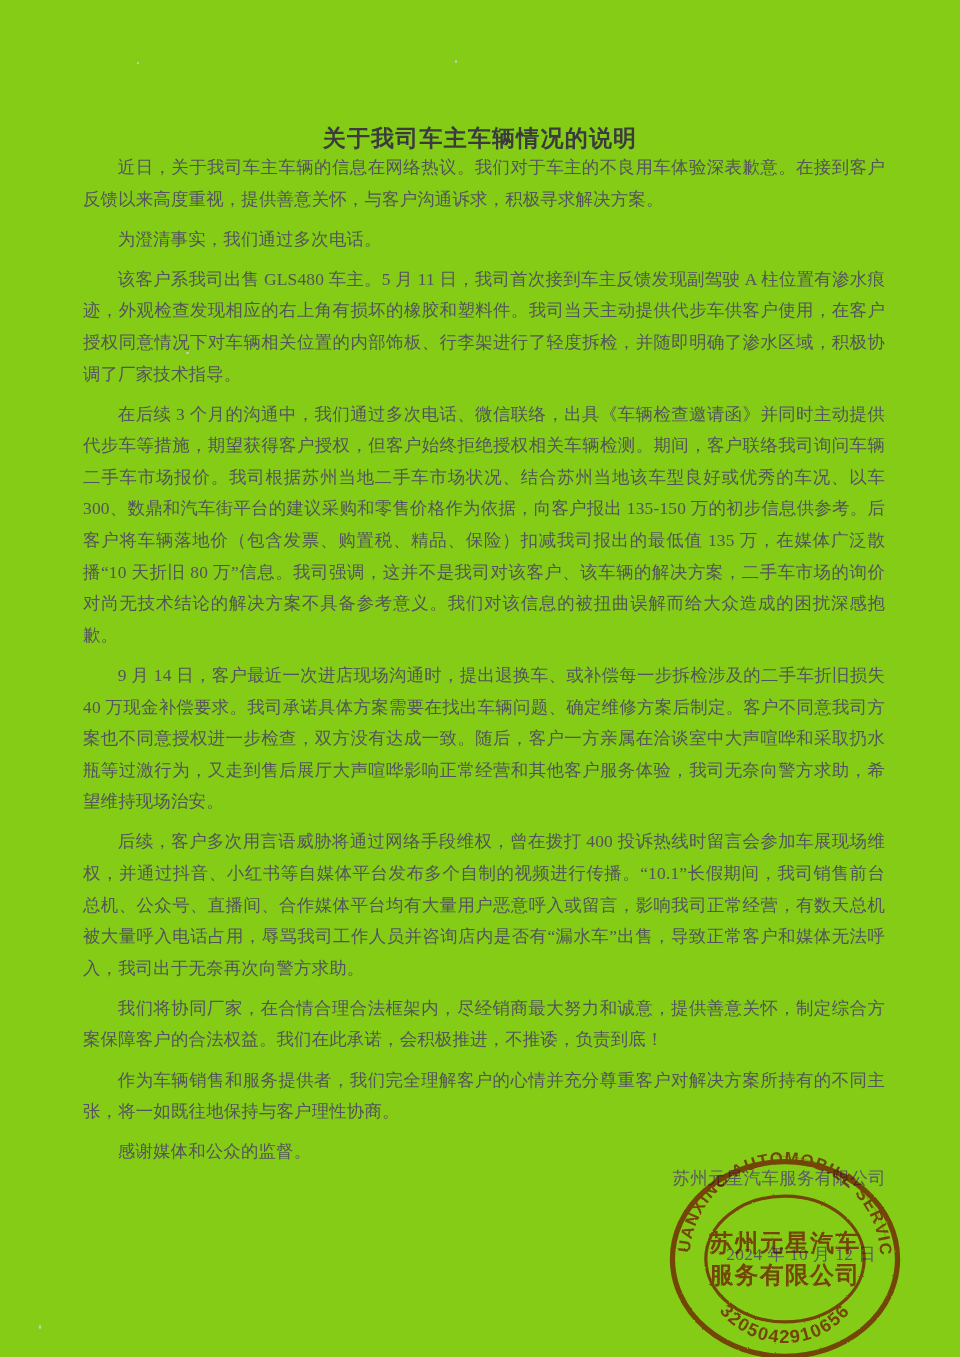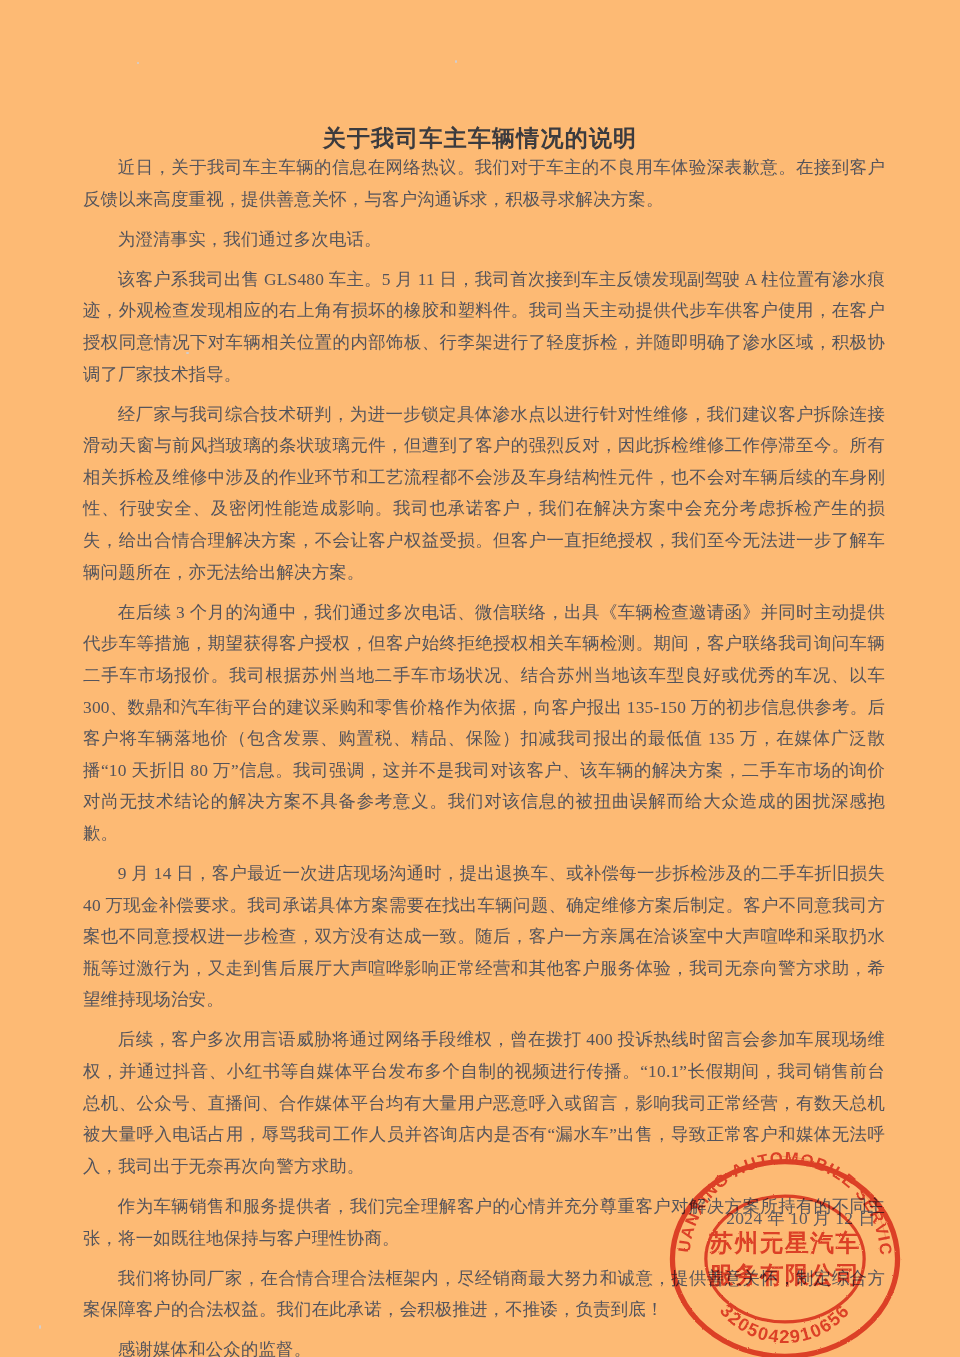--- a/index.html
+++ b/index.html
@@ -4,21 +4,21 @@
 <style>
   html, body {
     margin: 0;
     padding: 0;
     background: #ffffff;
   }
   .page {
     position: relative;
     width: 960px;
     height: 1357px;
-    background: #fdba74;
+    background: #84cc16;
     overflow: hidden;
     font-family: "Liberation Serif", "DejaVu Serif", serif;
   }
 
   
   .doc-title {
     position: absolute;
     left: 0;
     top: 108px;
     width: 960px;
@@ -103,30 +103,30 @@
   <div class="speck" style="left:455px;top:60px;width:2px;height:3px;"></div>
   <div class="speck" style="left:39px;top:1325px;width:2px;height:4px;"></div>
   <div class="speck" style="left:186px;top:352px;width:3px;height:2px;"></div>
 
   <h1 class="doc-title">关于我司车主车辆情况的说明</h1>
 
   <div class="body-wrap">
     <p class="para">近日，关于我司车主车辆的信息在网络热议。我们对于车主的不良用车体验深表歉意。在接到客户反馈以来高度重视，提供善意关怀，与客户沟通诉求，积极寻求解决方案。</p>
     <p class="para">为澄清事实，我们通过多次电话。</p>
     <p class="para">该客户系我司出售 GLS480 车主。5 月 11 日，我司首次接到车主反馈发现副驾驶 A 柱位置有渗水痕迹，外观检查发现相应的右上角有损坏的橡胶和塑料件。我司当天主动提供代步车供客户使用，在客户授权同意情况下对车辆相关位置的内部饰板、行李架进行了轻度拆检，并随即明确了渗水区域，积极协调了厂家技术指导。</p>
-    <p class="para">经厂家与我司综合技术研判，为进一步锁定具体渗水点以进行针对性维修，我们建议客户拆除连接滑动天窗与前风挡玻璃的条状玻璃元件，但遭到了客户的强烈反对，因此拆检维修工作停滞至今。所有相关拆检及维修中涉及的作业环节和工艺流程都不会涉及车身结构性元件，也不会对车辆后续的车身刚性、行驶安全、及密闭性能造成影响。我司也承诺客户，我们在解决方案中会充分考虑拆检产生的损失，给出合情合理解决方案，不会让客户权益受损。但客户一直拒绝授权，我们至今无法进一步了解车辆问题所在，亦无法给出解决方案。</p>
     <p class="para">在后续 3 个月的沟通中，我们通过多次电话、微信联络，出具《车辆检查邀请函》并同时主动提供代步车等措施，期望获得客户授权，但客户始终拒绝授权相关车辆检测。期间，客户联络我司询问车辆二手车市场报价。我司根据苏州当地二手车市场状况、结合苏州当地该车型良好或优秀的车况、以车 300、数鼎和汽车街平台的建议采购和零售价格作为依据，向客户报出 135-150 万的初步信息供参考。后客户将车辆落地价（包含发票、购置税、精品、保险）扣减我司报出的最低值 135 万，在媒体广泛散播“10 天折旧 80 万”信息。我司强调，这并不是我司对该客户、该车辆的解决方案，二手车市场的询价对尚无技术结论的解决方案不具备参考意义。我们对该信息的被扭曲误解而给大众造成的困扰深感抱歉。</p>
     <p class="para">9 月 14 日，客户最近一次进店现场沟通时，提出退换车、或补偿每一步拆检涉及的二手车折旧损失 40 万现金补偿要求。我司承诺具体方案需要在找出车辆问题、确定维修方案后制定。客户不同意我司方案也不同意授权进一步检查，双方没有达成一致。随后，客户一方亲属在洽谈室中大声喧哗和采取扔水瓶等过激行为，又走到售后展厅大声喧哗影响正常经营和其他客户服务体验，我司无奈向警方求助，希望维持现场治安。</p>
     <p class="para">后续，客户多次用言语威胁将通过网络手段维权，曾在拨打 400 投诉热线时留言会参加车展现场维权，并通过抖音、小红书等自媒体平台发布多个自制的视频进行传播。“10.1”长假期间，我司销售前台总机、公众号、直播间、合作媒体平台均有大量用户恶意呼入或留言，影响我司正常经营，有数天总机被大量呼入电话占用，辱骂我司工作人员并咨询店内是否有“漏水车”出售，导致正常客户和媒体无法呼入，我司出于无奈再次向警方求助。</p>
+    <p class="para">我们将协同厂家，在合情合理合法框架内，尽经销商最大努力和诚意，提供善意关怀，制定综合方案保障客户的合法权益。我们在此承诺，会积极推进，不推诿，负责到底！</p>
     <p class="para">作为车辆销售和服务提供者，我们完全理解客户的心情并充分尊重客户对解决方案所持有的不同主张，将一如既往地保持与客户理性协商。</p>
-    <p class="para">我们将协同厂家，在合情合理合法框架内，尽经销商最大努力和诚意，提供善意关怀，制定综合方案保障客户的合法权益。我们在此承诺，会积极推进，不推诿，负责到底！</p>
     <p class="para">感谢媒体和公众的监督。</p>
   </div>
 
   <div class="sign-block">
+    <div class="sign-line">苏州元星汽车服务有限公司</div>
     <div class="sign-line sign-date">2024 年 10 月 12 日</div>
   </div>
 
   <div class="seal">
     <svg viewBox="0 0 260 260" xmlns="http://www.w3.org/2000/svg">
       <defs>
         <path id="arcTop" d="M 30 130 A 100 100 0 0 1 230 130" fill="none"></path>
         <path id="arcBottom" d="M 42 130 A 88 88 0 0 0 218 130" fill="none"></path>
         <filter id="rough" x="-20%" y="-20%" width="140%" height="140%">
           <feTurbulence type="fractalNoise" baseFrequency="0.85" numOctaves="3" seed="7" result="n"></feTurbulence>

